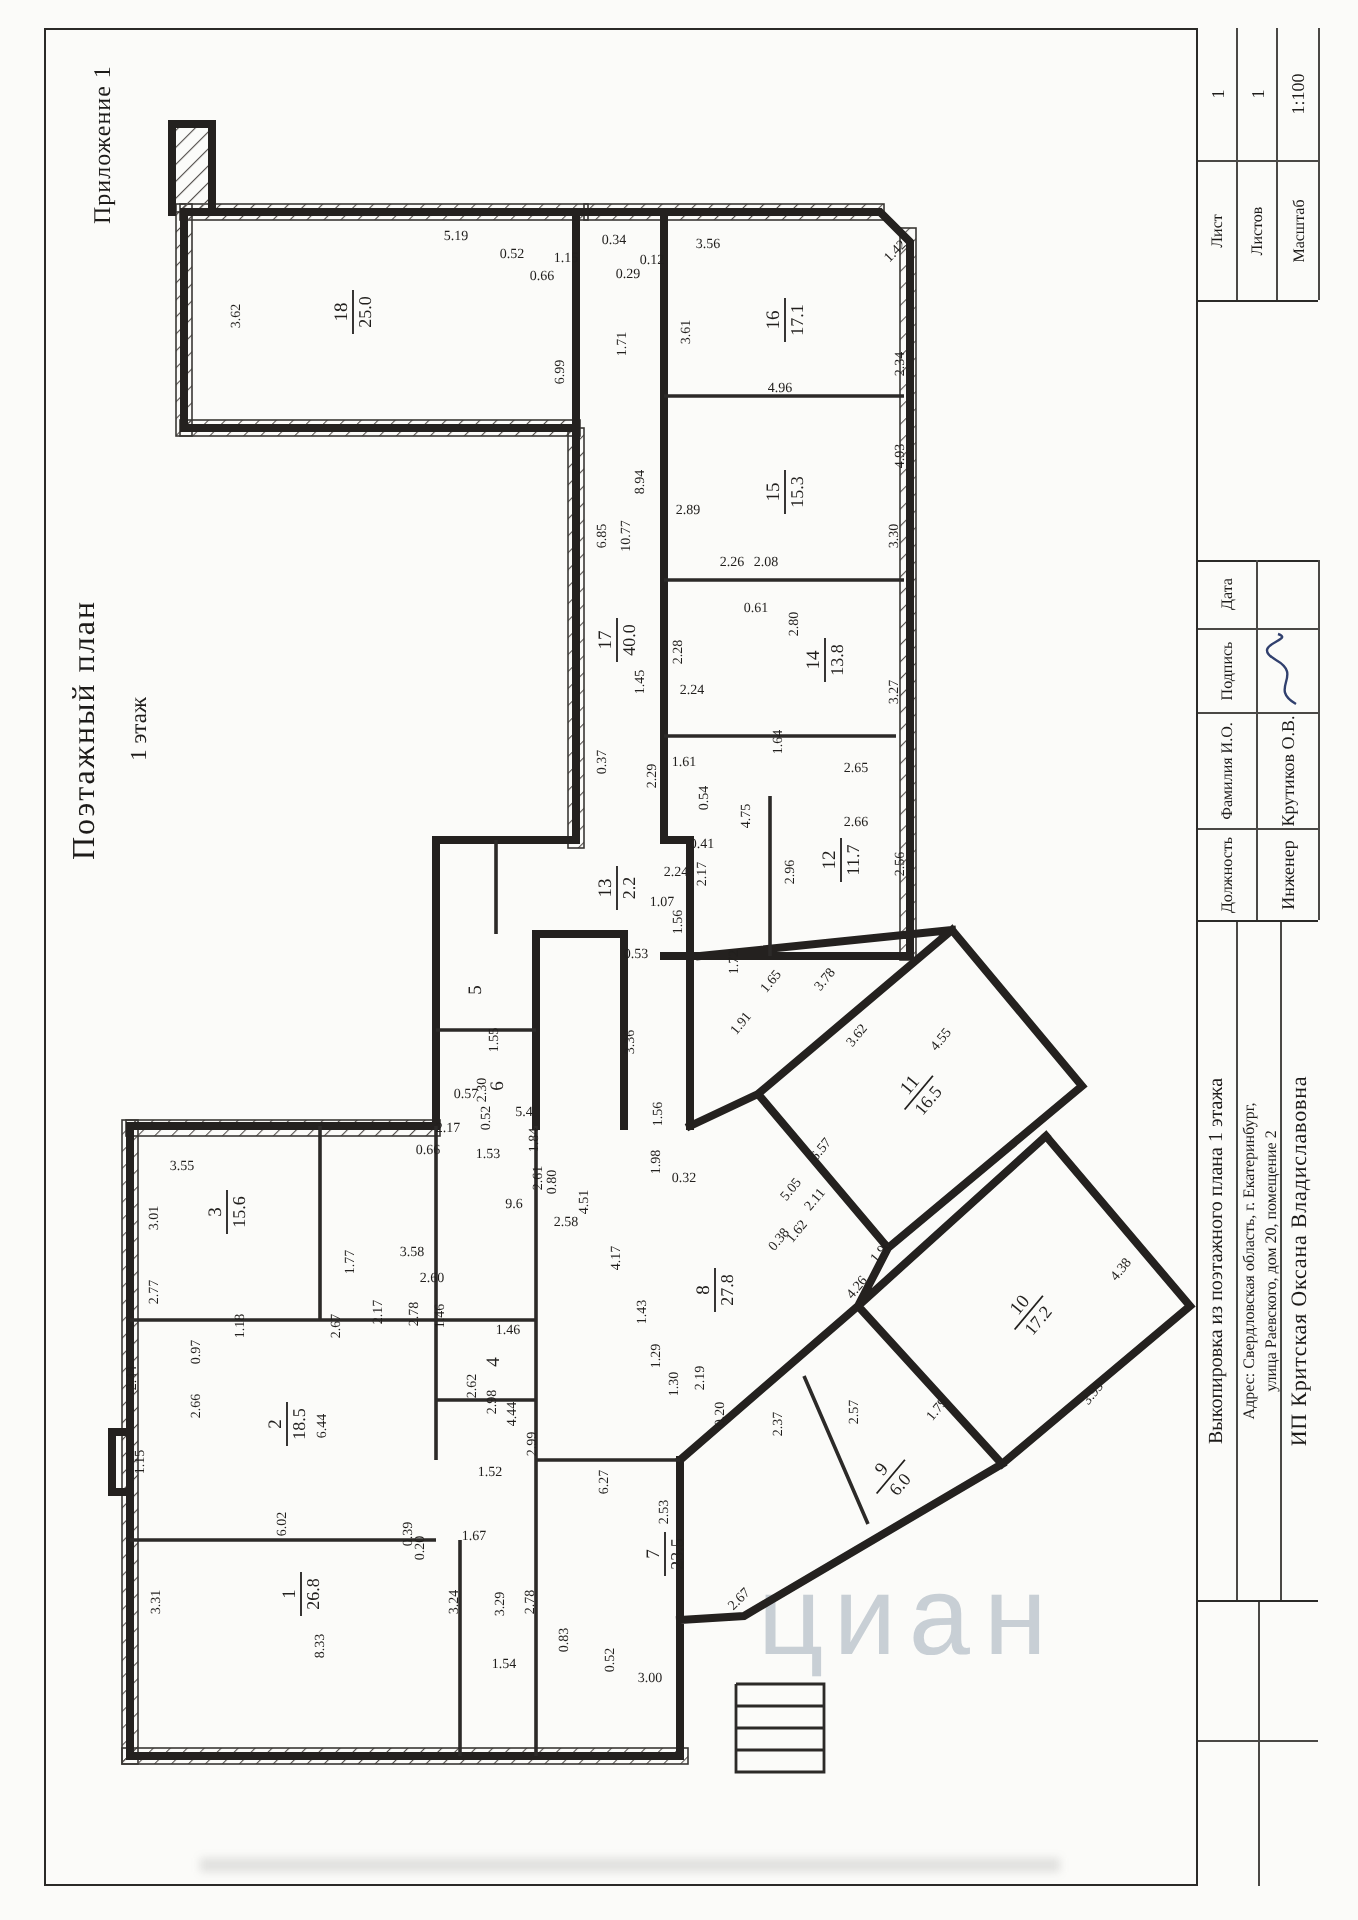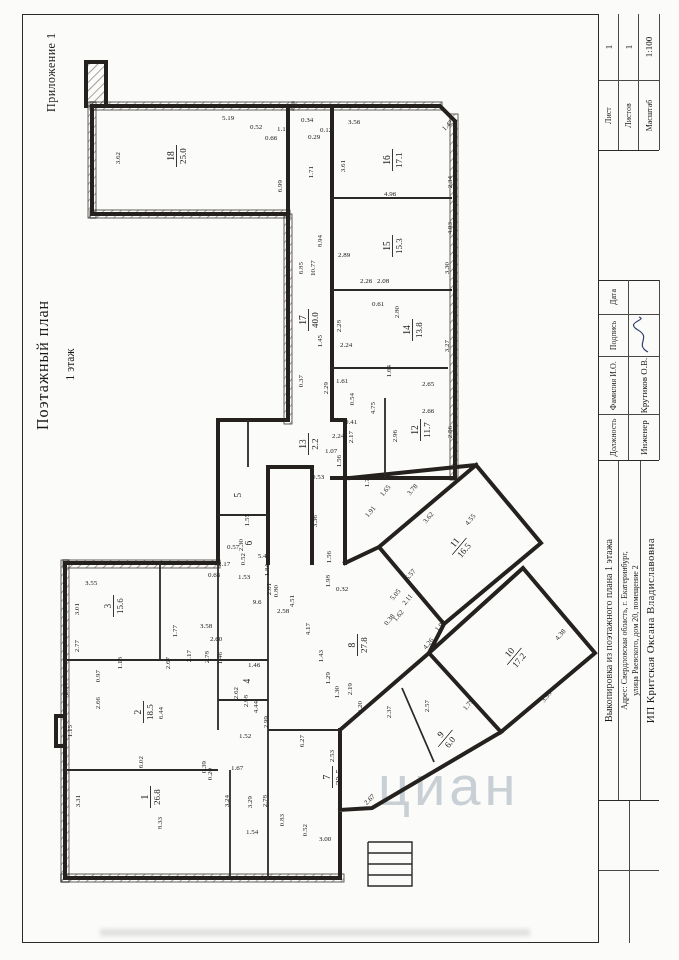--- a/index.html
+++ b/index.html
@@ -5,21 +5,21 @@
   html,body{margin:0;padding:0;background:#ffffff;}
   .sheet{position:relative;width:679px;height:960px;background:#fbfbf9;overflow:hidden;
          font-family:"Liberation Serif", serif;color:#1d1b19;}
   .frame{position:absolute;left:22px;top:14px;width:636px;height:929px;
          border:1.6px solid #2b2a28;box-sizing:border-box;}
   .tb-divider{position:absolute;left:598px;top:14px;width:0;height:929px;border-left:1.4px solid #2b2a28;}
   .vtext{position:absolute;transform-origin:0 0;transform:rotate(-90deg);white-space:nowrap;}
   .appendix{font-size:12px;letter-spacing:.5px;}
   .plan-title{font-size:16px;letter-spacing:1px;}
   .plan-subtitle{font-size:11.5px;}
-  .watermark{position:absolute;left:378px;top:753px;font-size:56px;font-family:Liberation Sans, sans-serif;
+  .watermark{position:absolute;left:378px;top:780px;font-size:56px;font-family:Liberation Mono, monospace;
              color:rgba(150,164,178,.5);letter-spacing:4px;z-index:0;}
   svg#plan-svg{position:absolute;left:0;top:0;z-index:1;}
   .smudge{position:absolute;left:100px;top:929px;width:430px;height:7px;background:rgba(90,90,90,.16);filter:blur(2px);}
   
   text{font-family:"Liberation Serif",serif;fill:#211f1d;}
   text.dim{font-size:7px;text-anchor:middle;}
   text.room-num{font-size:9.5px;text-anchor:middle;}
   text.room-area{font-size:9px;text-anchor:middle;}
   
   .titleblock{position:absolute;left:598px;top:943px;width:929px;height:61px;

